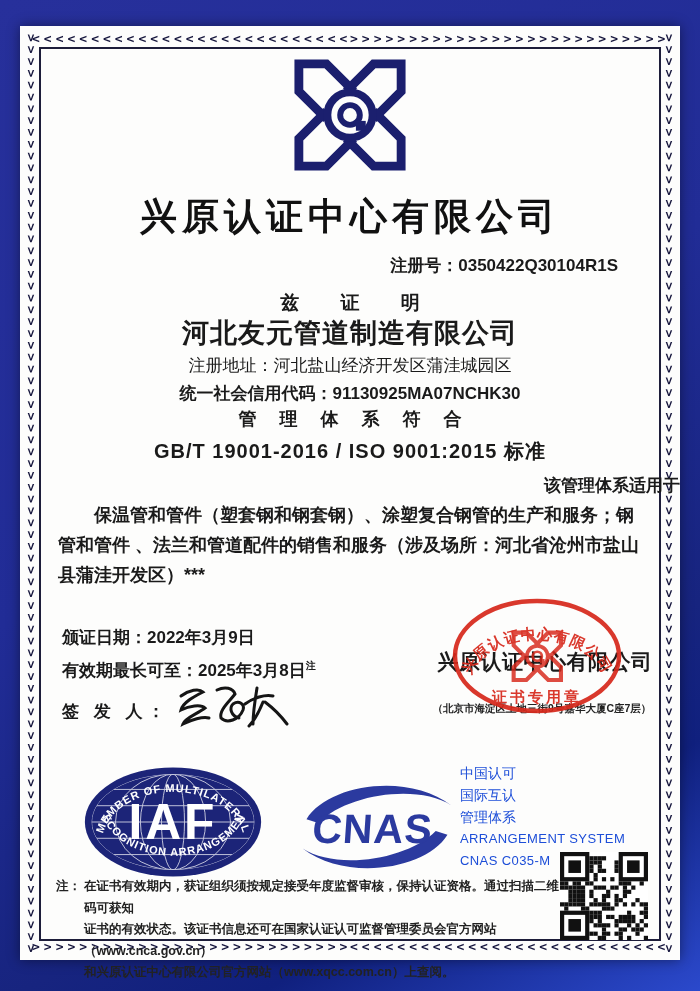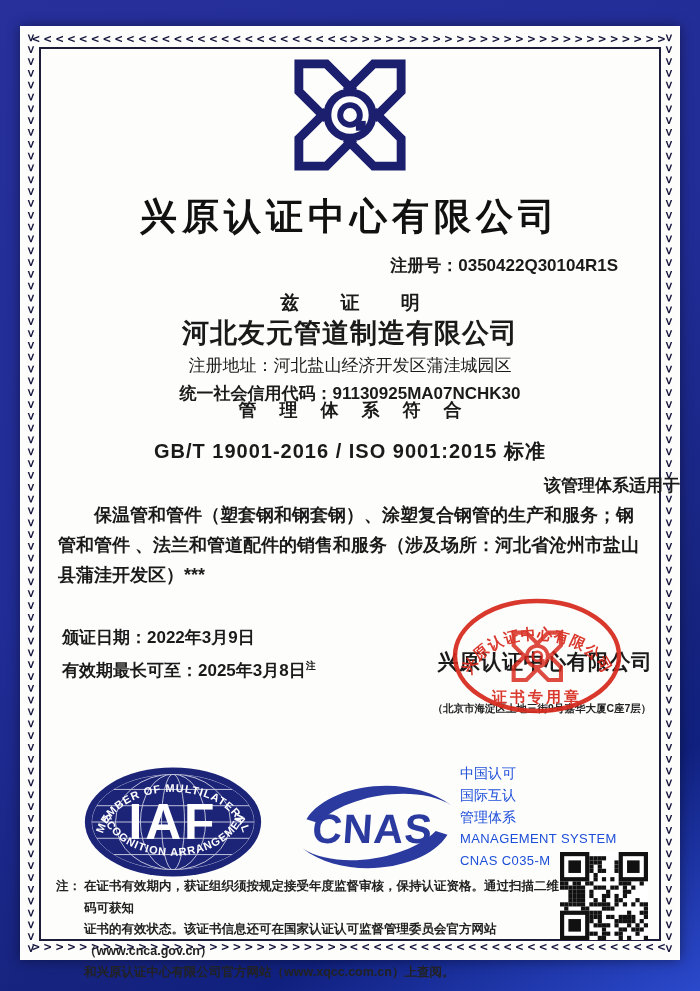--- a/index.html
+++ b/index.html
@@ -26,21 +26,21 @@
 
   .logo-top{position:absolute;left:50%;transform:translateX(-50%);top:30px;color:#1b1f6e;}
   .title{position:absolute;left:0;right:0;top:166px;text-align:center;
          font-size:37px;font-weight:bold;letter-spacing:5px;color:#111;}
   .regline{position:absolute;right:62px;top:228px;font-size:17px;font-weight:bold;text-align:center;}
   .c{position:absolute;left:0;right:0;text-align:center;}
   .certify{top:264px;font-size:19px;font-weight:bold;letter-spacing:18px;text-indent:18px;}
   .company{top:289px;font-size:27px;font-weight:bold;letter-spacing:1px;}
   .addr{top:328px;font-size:17px;font-weight:normal;}
   .credit{top:356px;font-size:17px;font-weight:bold;}
-  .conform{top:372px;font-size:18px;font-weight:bold;letter-spacing:9px;text-indent:9px;}
+  .conform{top:381px;font-size:18px;font-weight:bold;letter-spacing:9px;text-indent:9px;}
   .standard{top:412px;font-size:20px;font-weight:bold;letter-spacing:1px;}
   .scopehead{top:448px;font-size:17px;font-weight:600;text-align:right;}
   .scope{position:absolute;left:38px;right:40px;top:474px;font-size:18px;font-weight:bold;
          line-height:30px;text-indent:2em;}
   .issue{position:absolute;left:42px;top:598px;font-size:17px;font-weight:bold;line-height:28px;}
   .issue sup{font-size:10px;font-weight:bold;}
   .signer{position:absolute;left:42px;top:664px;font-size:17px;font-weight:bold;letter-spacing:5px;display:flex;align-items:center;}
   .signature{margin-left:6px;margin-top:-10px;}
 
   .issuer-name{position:absolute;left:392px;top:622px;width:266px;text-align:center;
@@ -109,20 +109,30 @@
   <div class="c conform">管 理 体 系 符 合</div>
   <div class="c standard">GB/T 19001-2016 / ISO 9001:2015 标准</div>
   <div class="c scopehead">该管理体系适用于</div>
   <div class="scope">保温管和管件（塑套钢和钢套钢）、涂塑复合钢管的生产和服务；钢管和管件 、法兰和管道配件的销售和服务（涉及场所：河北省沧州市盐山县蒲洼开发区）***</div>
 
   <div class="issue">
     <div>颁证日期：2022年3月9日</div>
     <div><span>有效期最长可至：2025年3月8日</span><sup>注</sup></div>
   </div>
 
+  <div class="signer">
+    <span>签 发 人：</span>
+    <svg class="signature" width="120" height="52" viewBox="0 0 120 52">
+      <g fill="none" stroke="#151515" stroke-width="3" stroke-linecap="round">
+        <path d="M6,16 C14,10 24,8 28,12 C20,16 8,22 6,30 C14,26 26,24 30,28 C22,34 10,38 8,44 C16,40 28,36 34,38"></path>
+        <path d="M42,10 C50,6 58,8 60,14 C54,22 44,30 46,38 C52,44 64,40 68,30 C70,24 64,20 58,24 C54,28 56,36 64,38"></path>
+        <path d="M82,8 C80,20 78,34 78,44 M70,24 C78,18 90,14 98,16 M88,22 C84,32 80,40 74,46 M90,22 C98,28 106,36 112,44"></path>
+      </g>
+    </svg>
+  </div>
 
   <div class="issuer-name">兴原认证中心有限公司</div>
   <div class="issuer-addr">（北京市海淀区上地三街9号嘉华大厦C座7层）</div>
   <svg class="stamp" width="175" height="126" viewBox="0 0 175 126">
     <ellipse cx="87" cy="62" rx="82" ry="55" fill="none" stroke="#d7281b" stroke-width="4.5"></ellipse>
     <path id="stampArc" d="M 21 80 A 68 46 0 0 1 153 80" fill="none"></path>
     <text font-size="15" font-weight="bold" fill="#d7281b" letter-spacing="1">
       <textPath href="#stampArc" startOffset="50%" text-anchor="middle">兴原认证中心有限公司</textPath>
     </text>
     <use href="#xylogo" transform="translate(60,35) scale(0.455)" opacity="0.9"></use>
@@ -159,21 +169,21 @@
   <svg class="cnas" width="168" height="94" viewBox="0 0 170 96">
     <path d="M14,40 C36,4 118,-8 162,26 C128,4 56,14 26,44 Z" fill="#2b3a9f"></path>
     <path d="M158,56 C136,92 54,104 10,70 C44,92 116,82 146,52 Z" fill="#2b3a9f"></path>
     <text x="85" y="64" text-anchor="middle" font-size="42" font-weight="bold" fill="#2b3a9f" letter-spacing="1" transform="skewX(-4)">CNAS</text>
   </svg>
 
   <div class="accr">
     <div>中国认可</div>
     <div>国际互认</div>
     <div>管理体系</div>
-    <div class="en">MANAGEMENT SYSTEM</div>
+    <div class="en">ARRANGEMENT SYSTEM</div>
     <div class="en">CNAS C035-M</div>
   </div>
 
   <div class="qr" id="qrbox">
       <svg width="88" height="88" viewBox="0 0 84 84">
         <rect width="84" height="84" fill="#fff"></rect>
         <rect x="28" y="4" width="4" height="4" fill="#111"></rect>
         <rect x="32" y="4" width="4" height="4" fill="#111"></rect>
         <rect x="36" y="4" width="4" height="4" fill="#111"></rect>
         <rect x="40" y="4" width="4" height="4" fill="#111"></rect>

